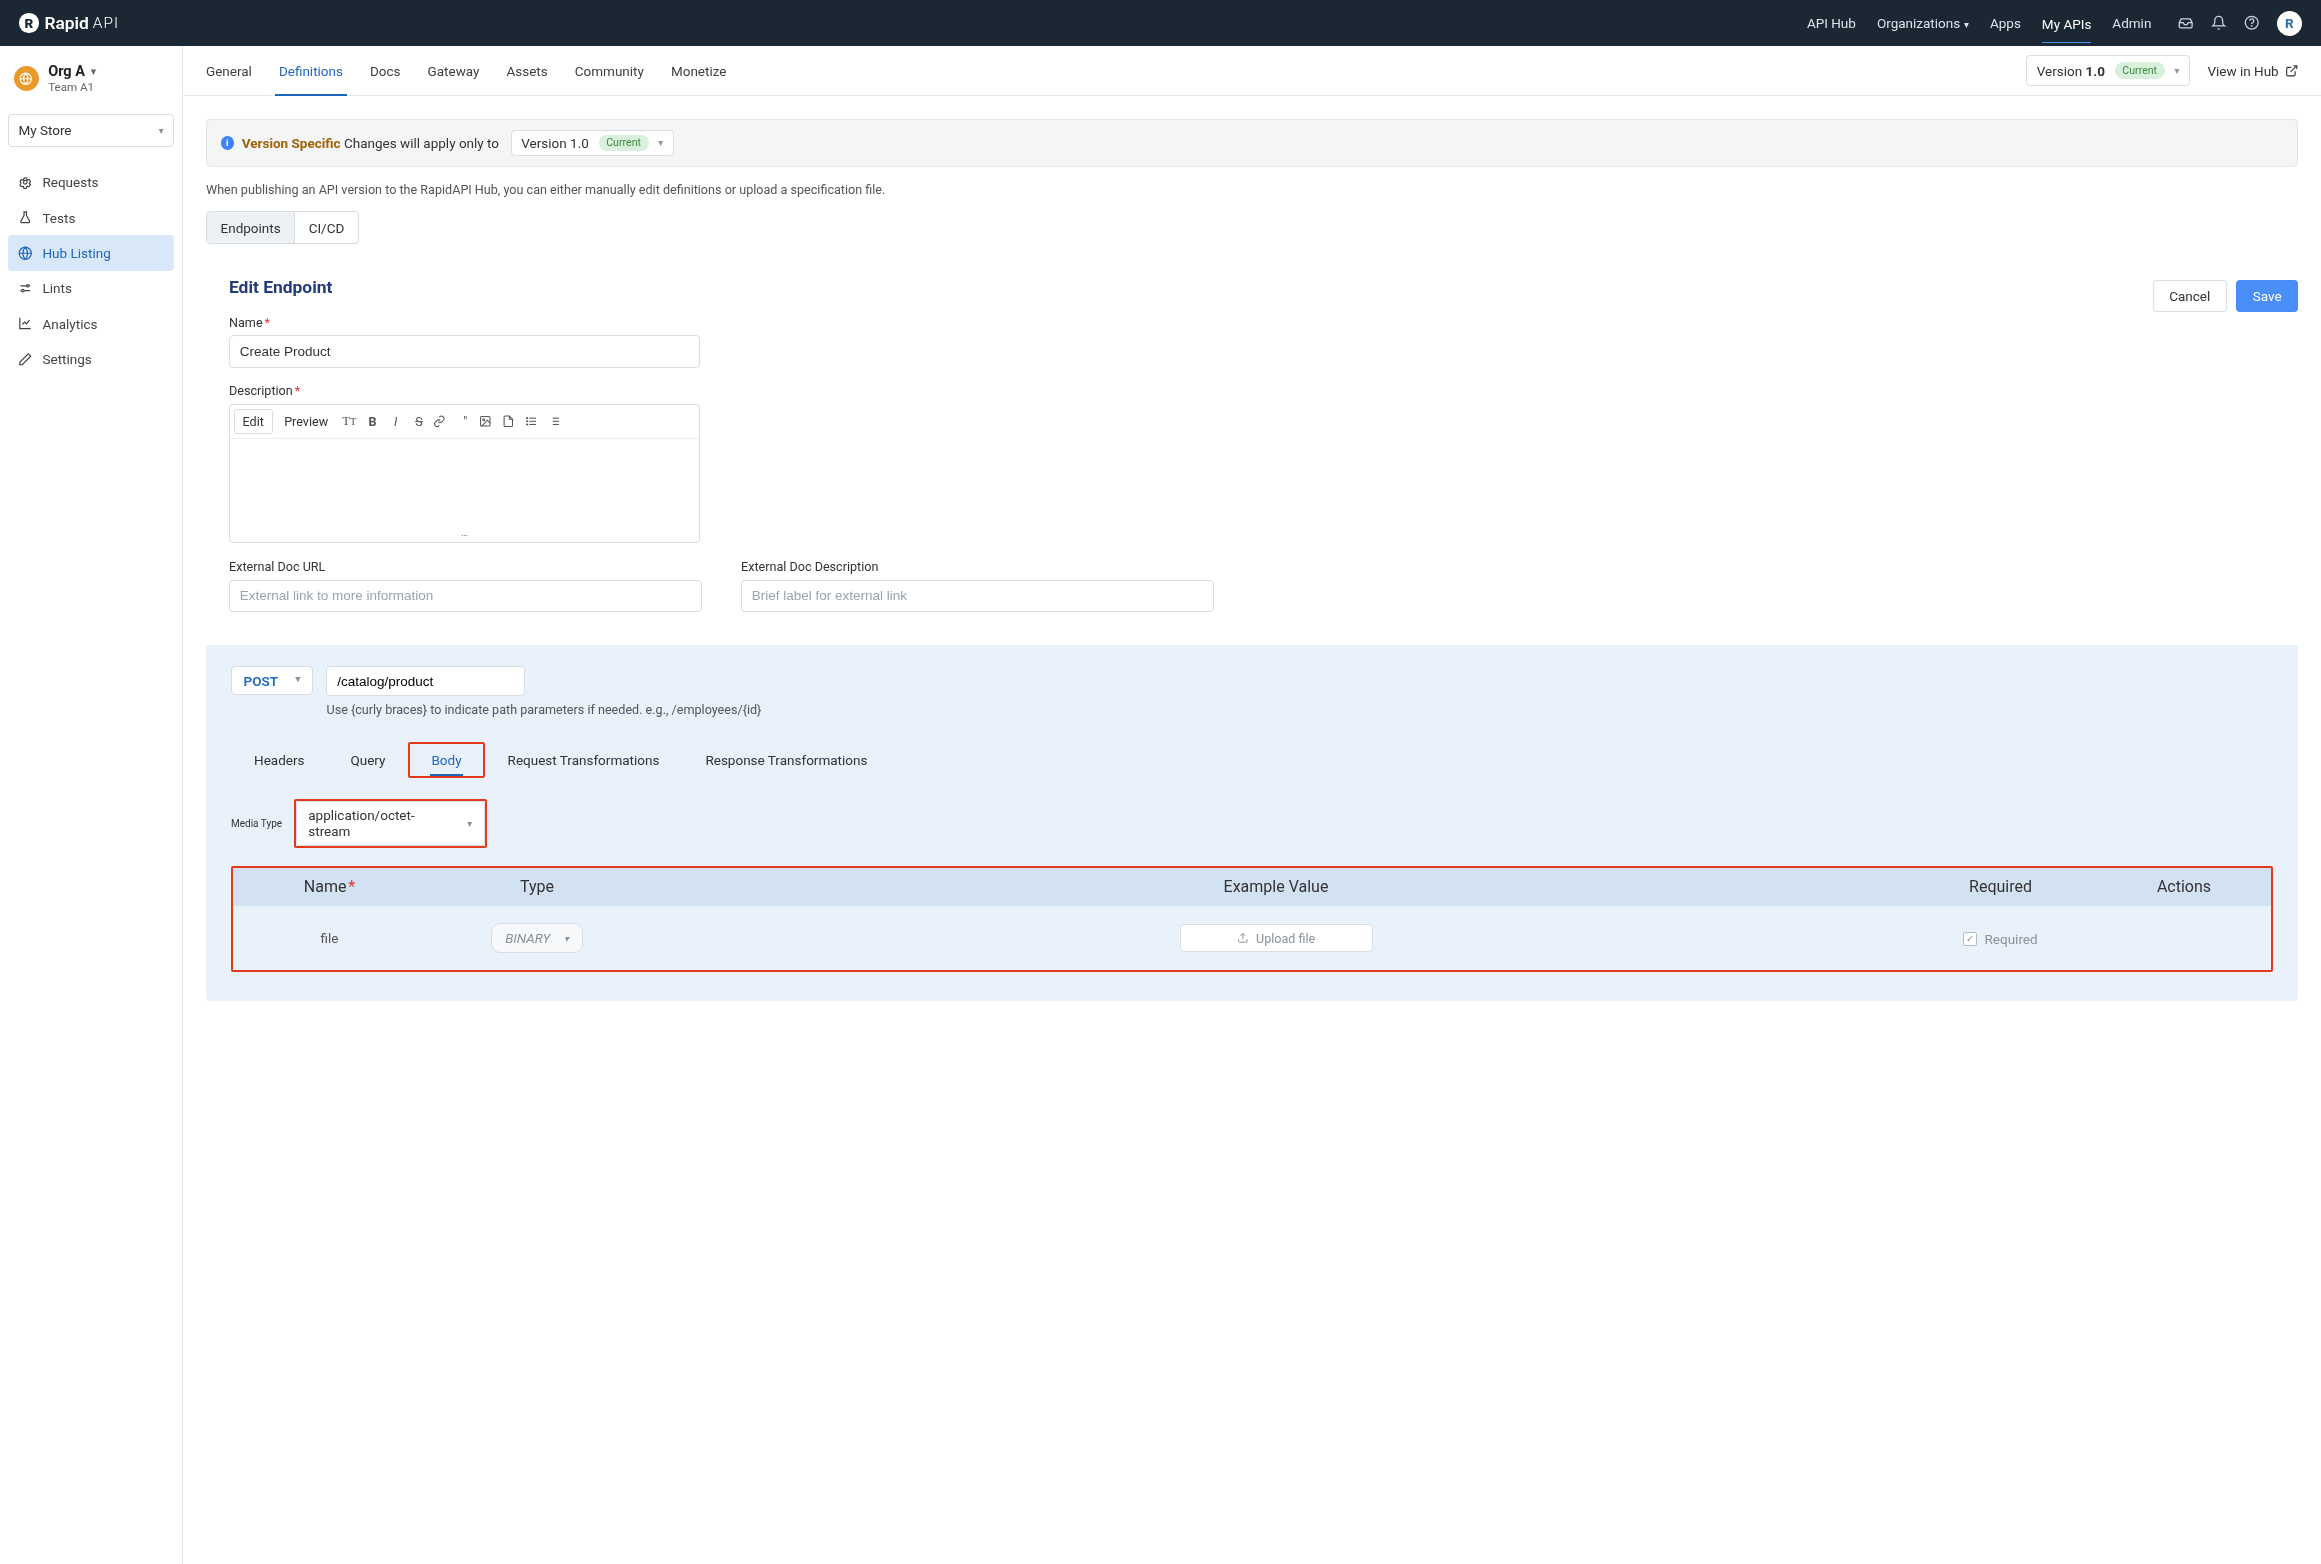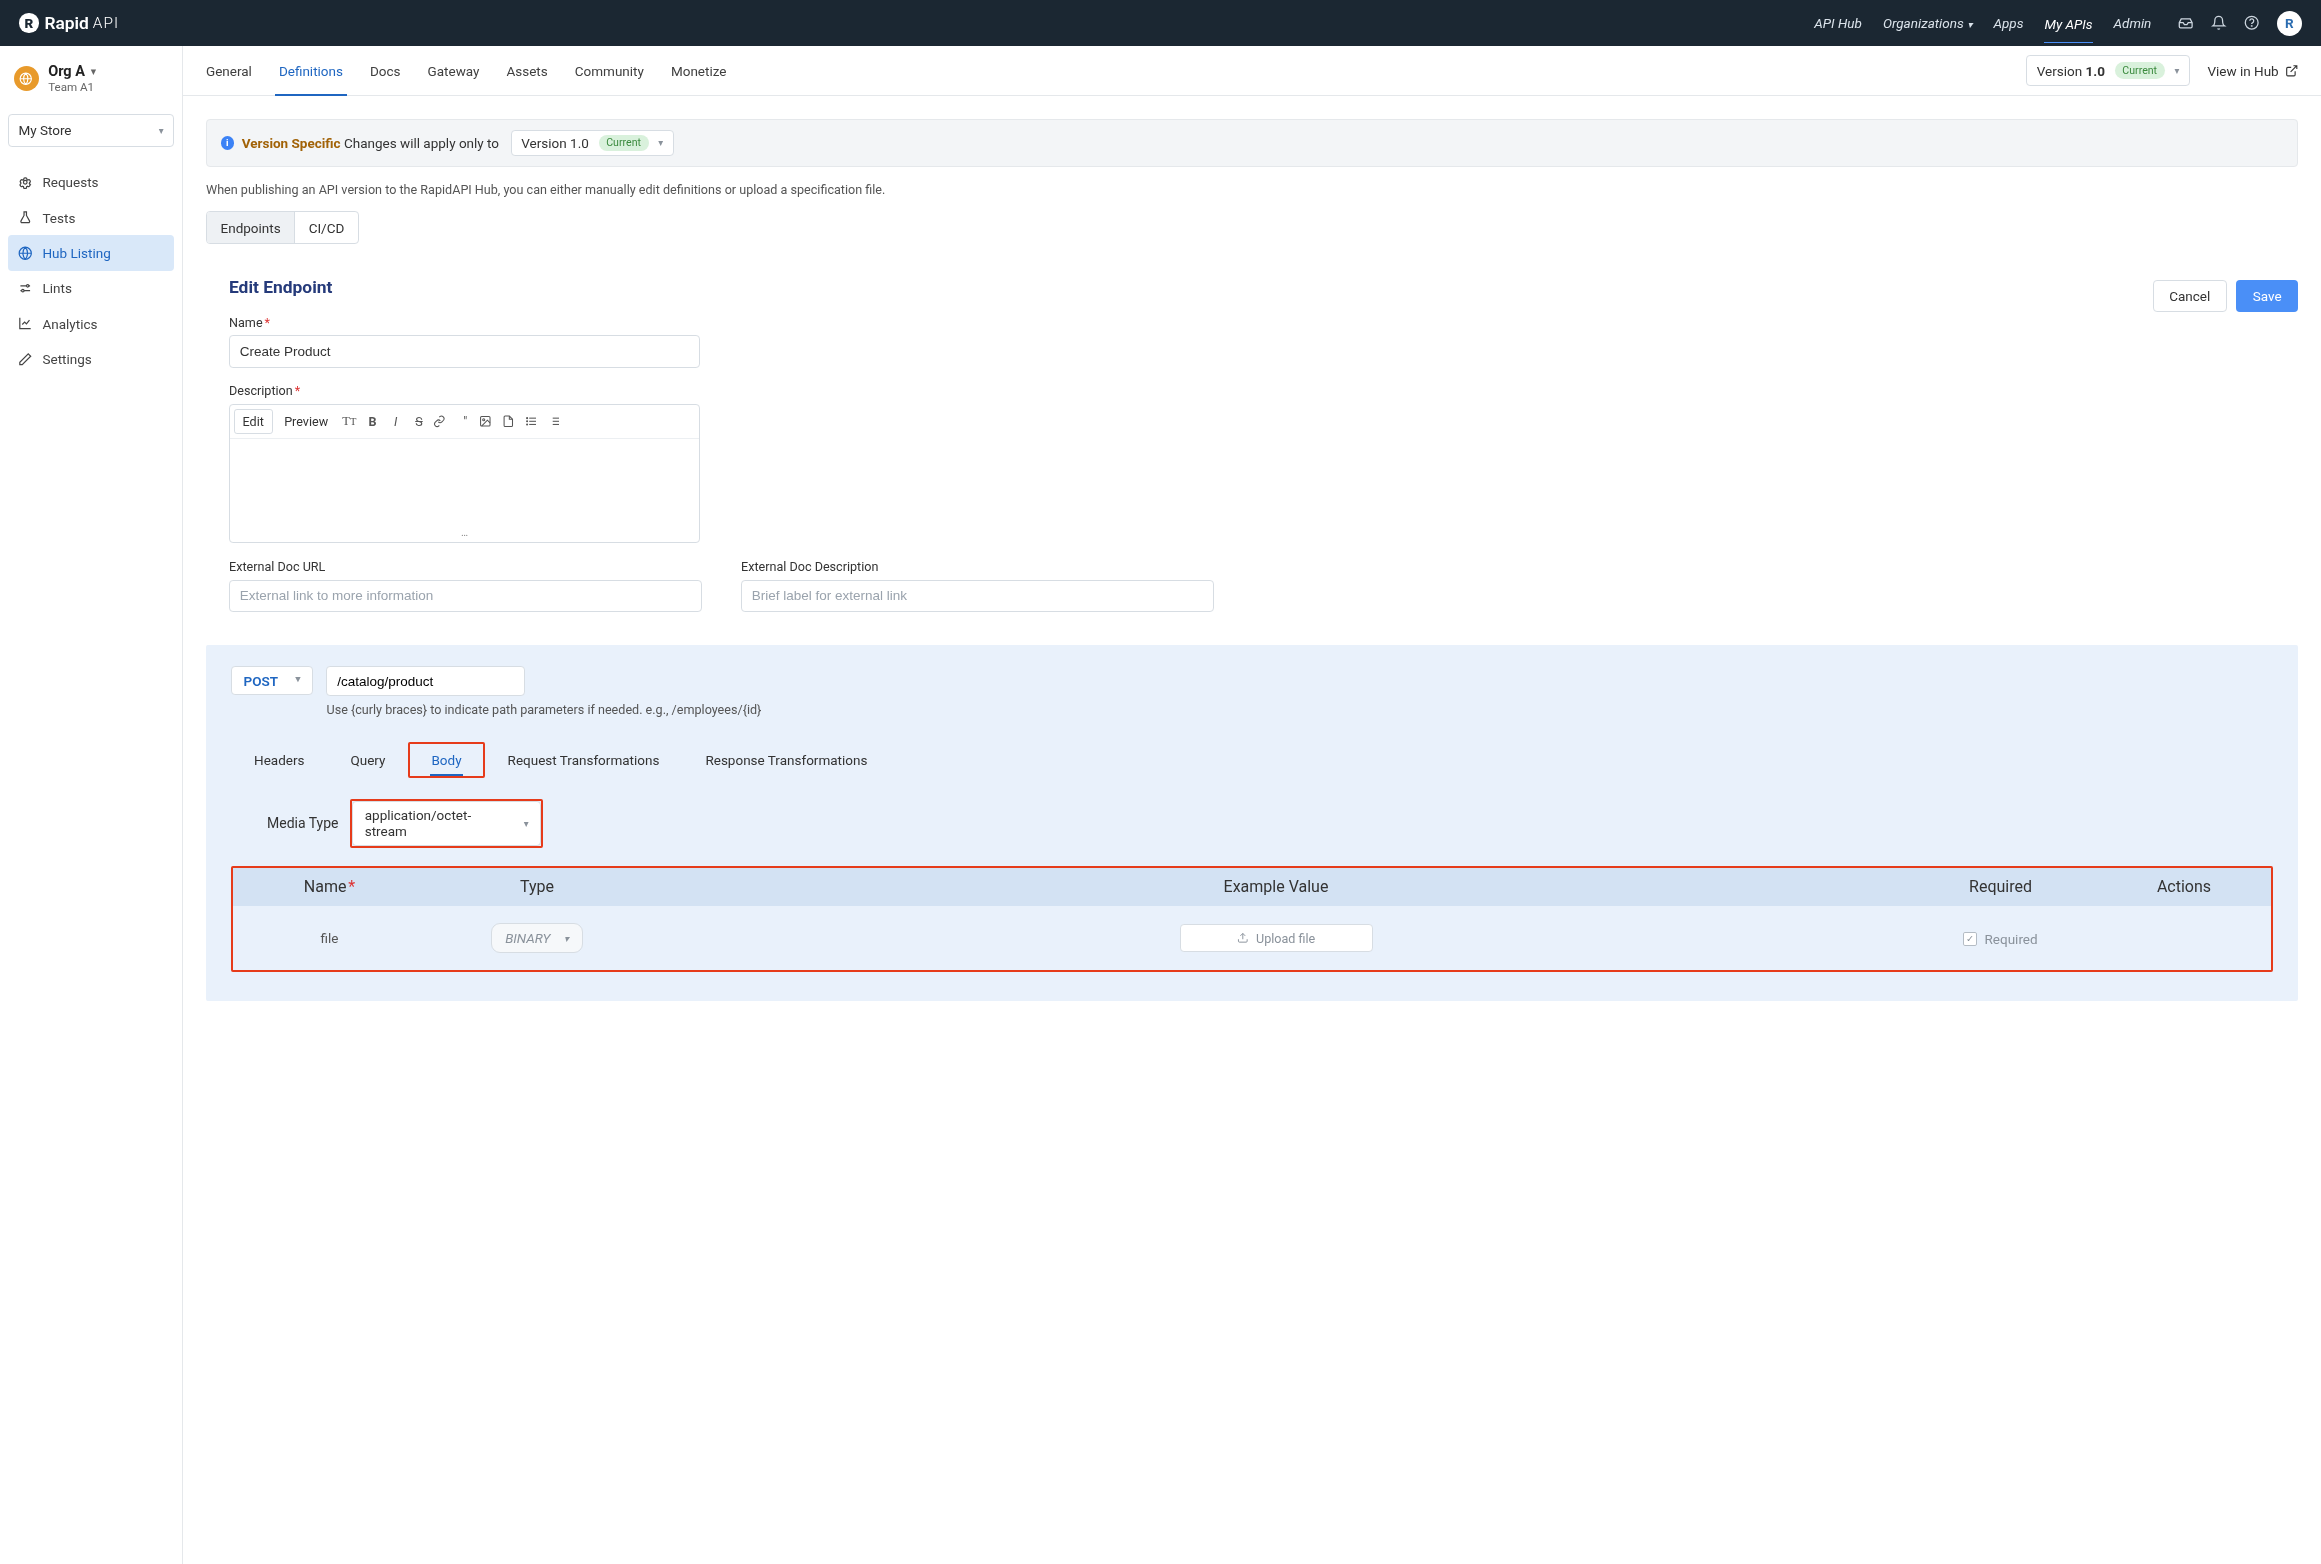--- a/index.html
+++ b/index.html
@@ -4,21 +4,21 @@
 <style>
   * { box-sizing: border-box; margin: 0; padding: 0; }
   body { font-family: -apple-system, BlinkMacSystemFont, "Segoe UI", Roboto, Helvetica, Arial, sans-serif; font-size: 13.5px; color: #333; background: #fff; }
   
   
   .topbar { background: #1b2732; color: #fff; height: 46px; display: flex; align-items: center; padding: 0 19.3px; }
   .brand { display: flex; align-items: center; gap: 5.8px; font-weight: 600; font-size: 17.4px; }
   .brand-icon { width: 19.3px; height: 19.3px; background: #fff; border-radius: 50%; display:flex; align-items:center; justify-content:center; color:#1b2732; font-weight:900; font-size:13.5px;}
   .brand-api { font-weight: 300; font-size: 15.4px; letter-spacing: 1px; margin-left: -1.9px;}
   .topbar-spacer { flex:1; }
-  .topnav { display: flex; align-items: center; gap: 21px; font-style: italic; }
+  .topnav { display: flex; align-items: center; gap: 21px; }
   .topnav-item { color: #dbe3eb; font-size: 13.5px; cursor: pointer; padding: 12.6px 0; }
   .topnav-item.active { color: #fff; border-bottom: 1.9px solid #4a8ff7; padding-bottom: 10.6px; }
   .topnav-item .chev { font-size: 9.7px; margin-left: 3.9px; }
   .topicons { display:flex; align-items:center; gap: 17.4px; margin-left: 27px; }
   .topicon { color:#cdd6df; cursor:pointer; }
   .avatar { width: 25px; height: 25px; border-radius: 50%; background:#fff; color:#2b6cb0; display:flex; align-items:center; justify-content:center; font-weight:700; font-size:13.5px;}
   
   
   .layout { display: flex; }
   .sidebar { width: 183px; border-right: 1px solid #e5e8eb; min-height: calc(100vh - 46px); padding-top: 17.4px; }
@@ -92,21 +92,21 @@
   .path-hint { font-size:12.6px; color:#555; margin-top:5.8px;}
   
   .param-tabs { display:flex; gap:0; margin-top:25px; }
   .param-tab { padding:9.7px 23px; font-size:13.5px; color:#333; cursor:pointer; position:relative;}
   .param-tab.active { color:#1f66c1; }
   .param-tab.active::after { content:""; position:absolute; left:19.3px; right:19.3px; bottom:0; height:1.9px; background:#1f66c1;}
   .highlight-red { border:2.9px solid #e63b1a; border-radius:1.9px; }
   .param-tab.body-hl { padding:7.7px 21px;}
   
   .mt-row { display:flex; align-items:center; gap:11.6px; margin-top:21px;}
-  .mt-label { font-size:14px; color:#333;margin-left:36px;}
+  .mt-label { font-size:10px; color:#333;}
   .mt-select { border:1px solid #d7dde3; background:#fff; border-radius:3.9px; padding:5.8px 11.6px; font-size:13.5px; display:flex; align-items:center; gap:39px; cursor:pointer; width:189px; justify-content:space-between;}
   
   .table-wrap { margin-top:17.4px; }
   .thead { display:flex; background:#d3e2f3; padding:9.7px 0; font-size:16px; color:#333;}
   .th, .td { text-align:center; }
   .c-name{ flex:0 0 193px;}
   .c-type{ flex:0 0 222px;}
   .c-ex  { flex:1;}
   .c-req { flex:0 0 193px;}
   .c-act { flex:0 0 174px;}

